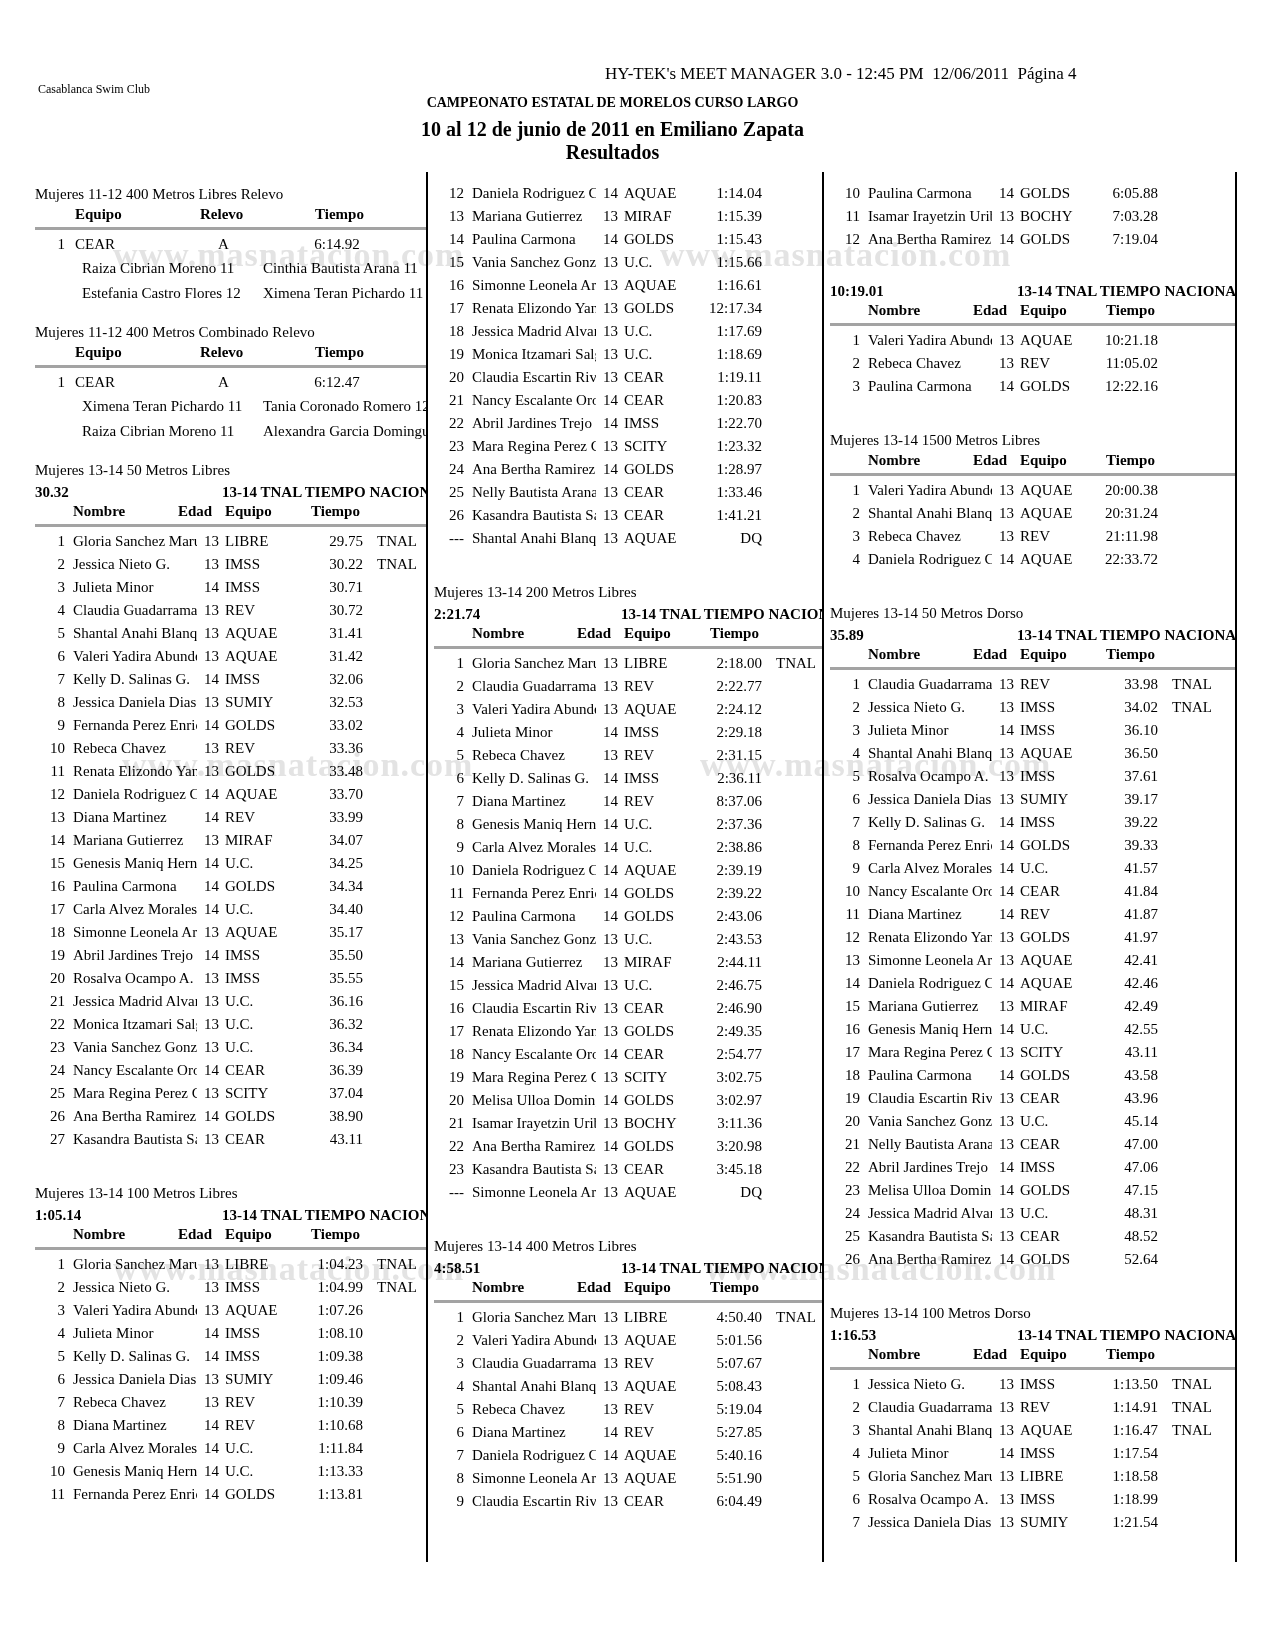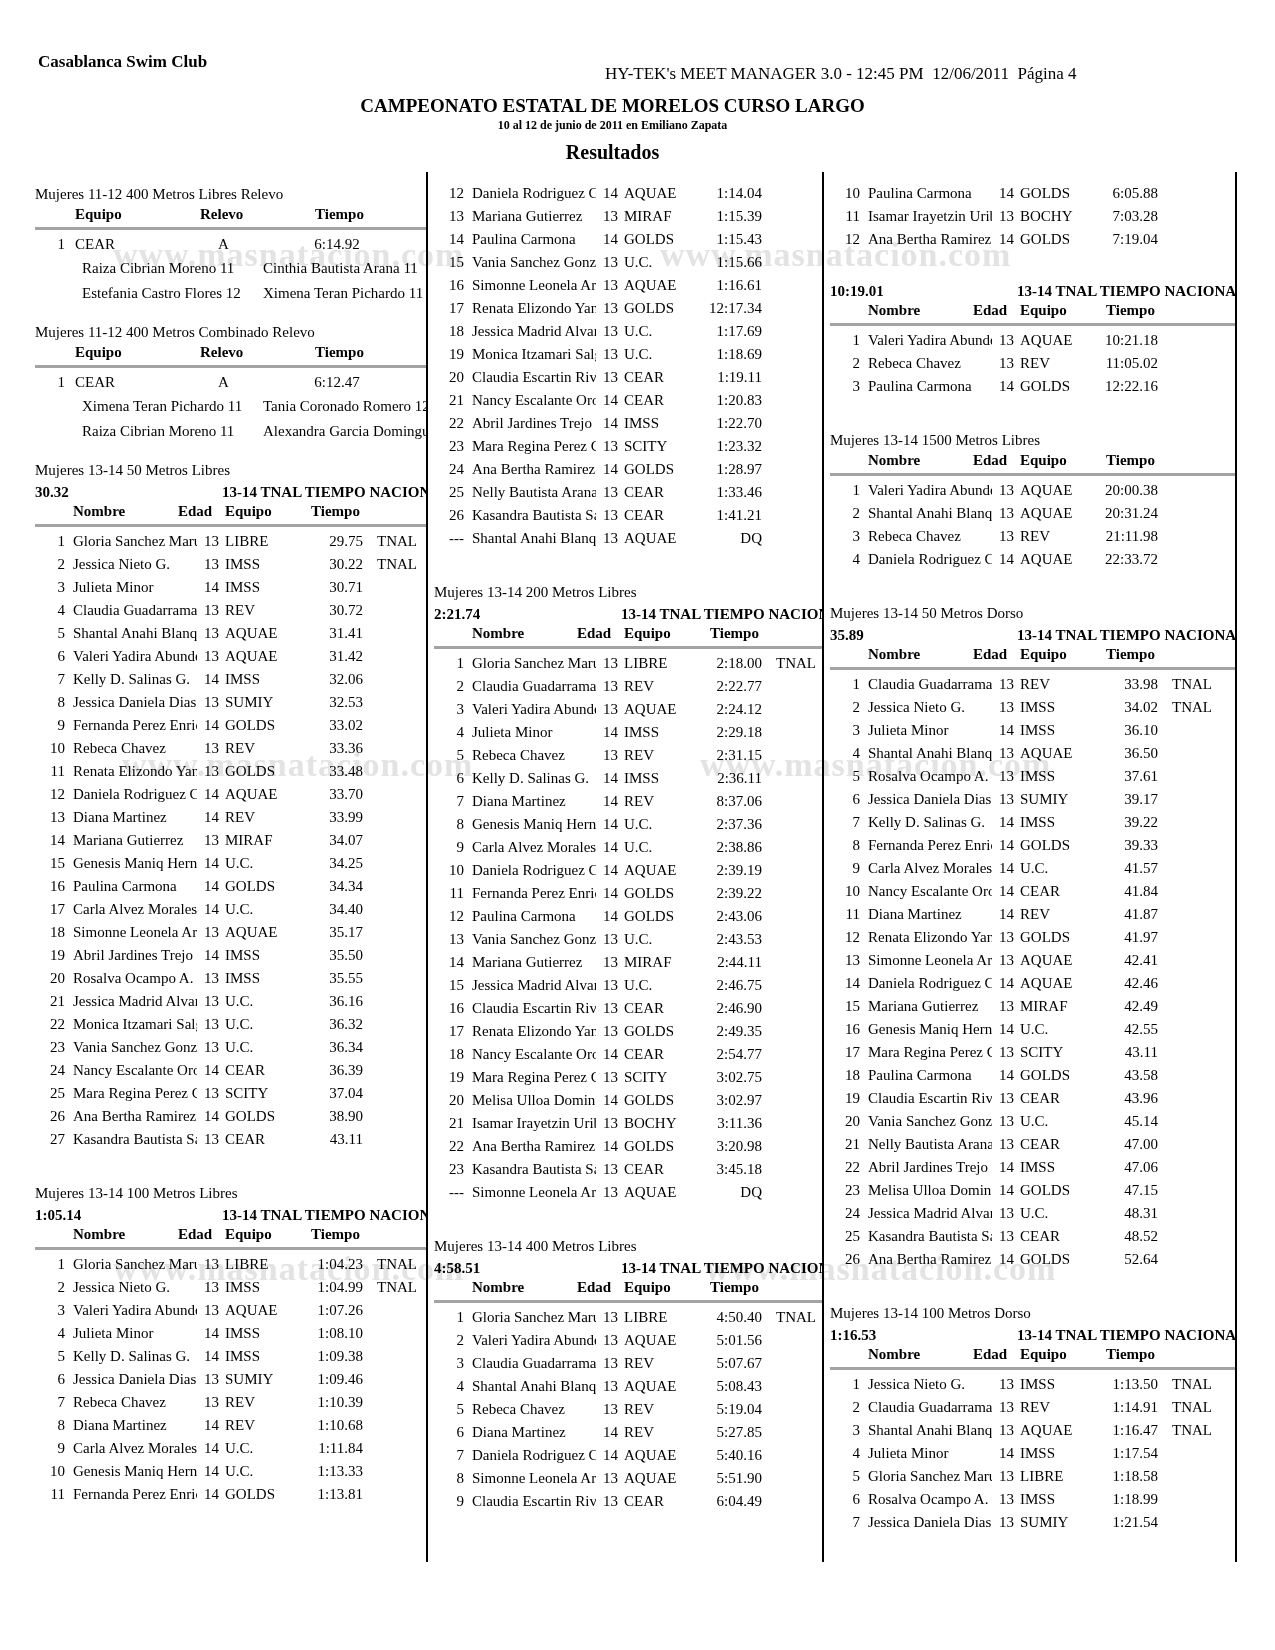--- a/index.html
+++ b/index.html
@@ -8,24 +8,24 @@
     font-family:"Liberation Serif","DejaVu Serif",serif;
     position:relative;overflow:hidden;
   }
   .page{position:absolute;inset:0;}
   
   .wm{
     position:absolute;font-size:34px;font-weight:bold;letter-spacing:1px;
     color:#e3e3e3;white-space:nowrap;z-index:0;
   }
   
-  .club{position:absolute;left:38px;top:52px;font-size:17px;z-index:2;font-weight:bold;}
+  .club{position:absolute;left:38px;top:82px;font-size:12px;z-index:2;}
   .meta{position:absolute;left:605px;top:64px;font-size:17px;white-space:pre;z-index:2;}
-  .t1{position:absolute;left:0;top:95px;width:1225px;text-align:center;font-size:19px;font-weight:bold;z-index:2;}
-  .t2{position:absolute;left:0;top:118px;width:1225px;text-align:center;font-size:12px;font-weight:bold;z-index:2;}
+  .t1{position:absolute;left:0;top:95px;width:1225px;text-align:center;font-size:14px;font-weight:bold;z-index:2;}
+  .t2{position:absolute;left:0;top:118px;width:1225px;text-align:center;font-size:20px;font-weight:bold;z-index:2;}
   .t3{position:absolute;left:0;top:141px;width:1225px;text-align:center;font-size:20px;font-weight:bold;z-index:2;}
   
   .col{position:absolute;top:172px;padding-top:10px;overflow:hidden;z-index:1;}
   #col0{left:35px;width:391px;}
   #col1{left:434px;width:388px;}
   #col2{left:830px;width:406px;}
   .vsep{position:absolute;top:172px;width:2px;height:1390px;background:#000;z-index:1;}
   
   .section{position:relative;}
   .sec-title{font-size:15px;font-weight:normal;height:24px;line-height:24px;white-space:nowrap;overflow:hidden;}

